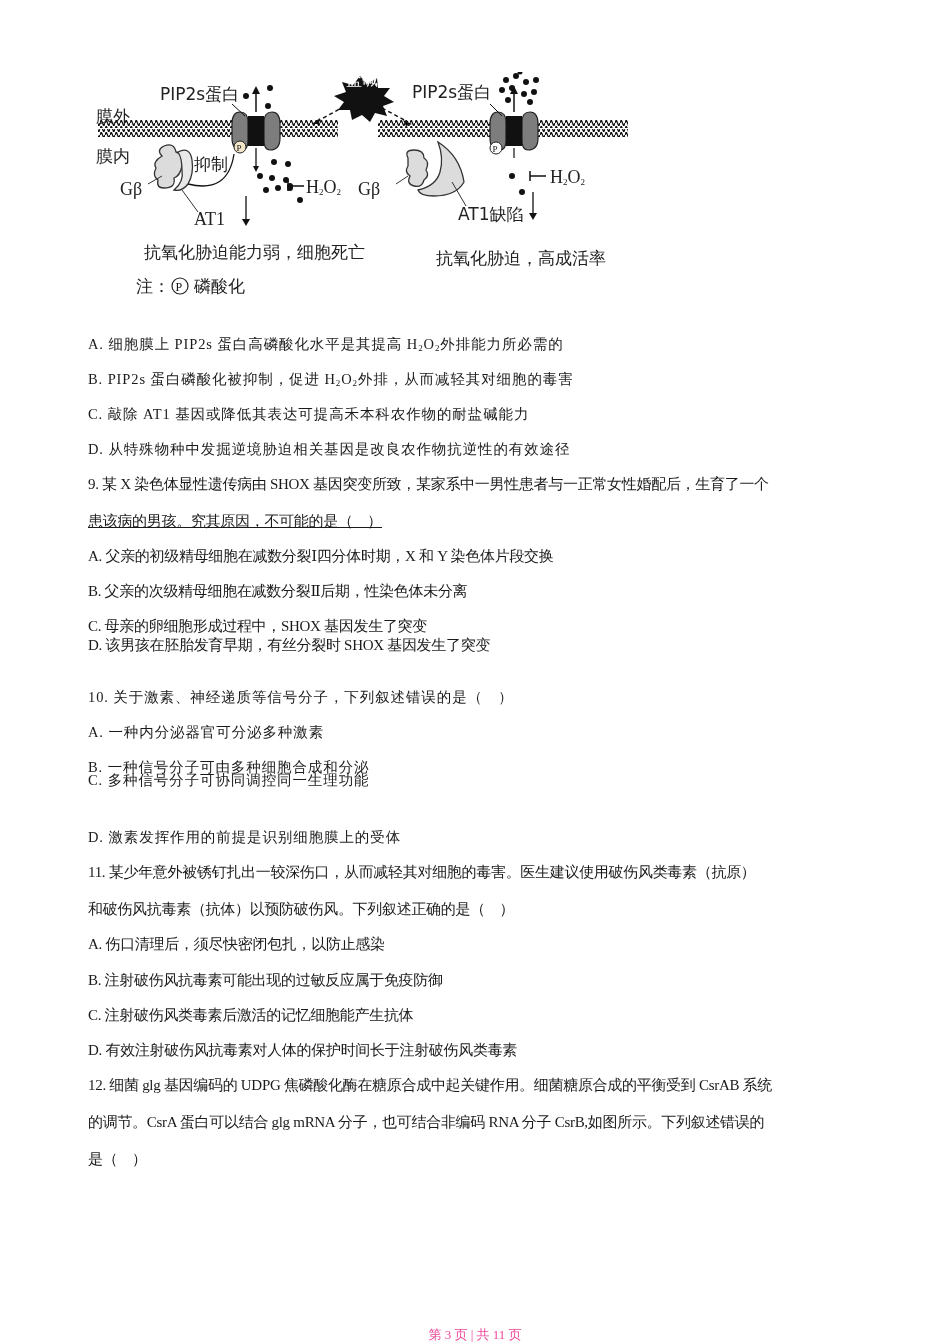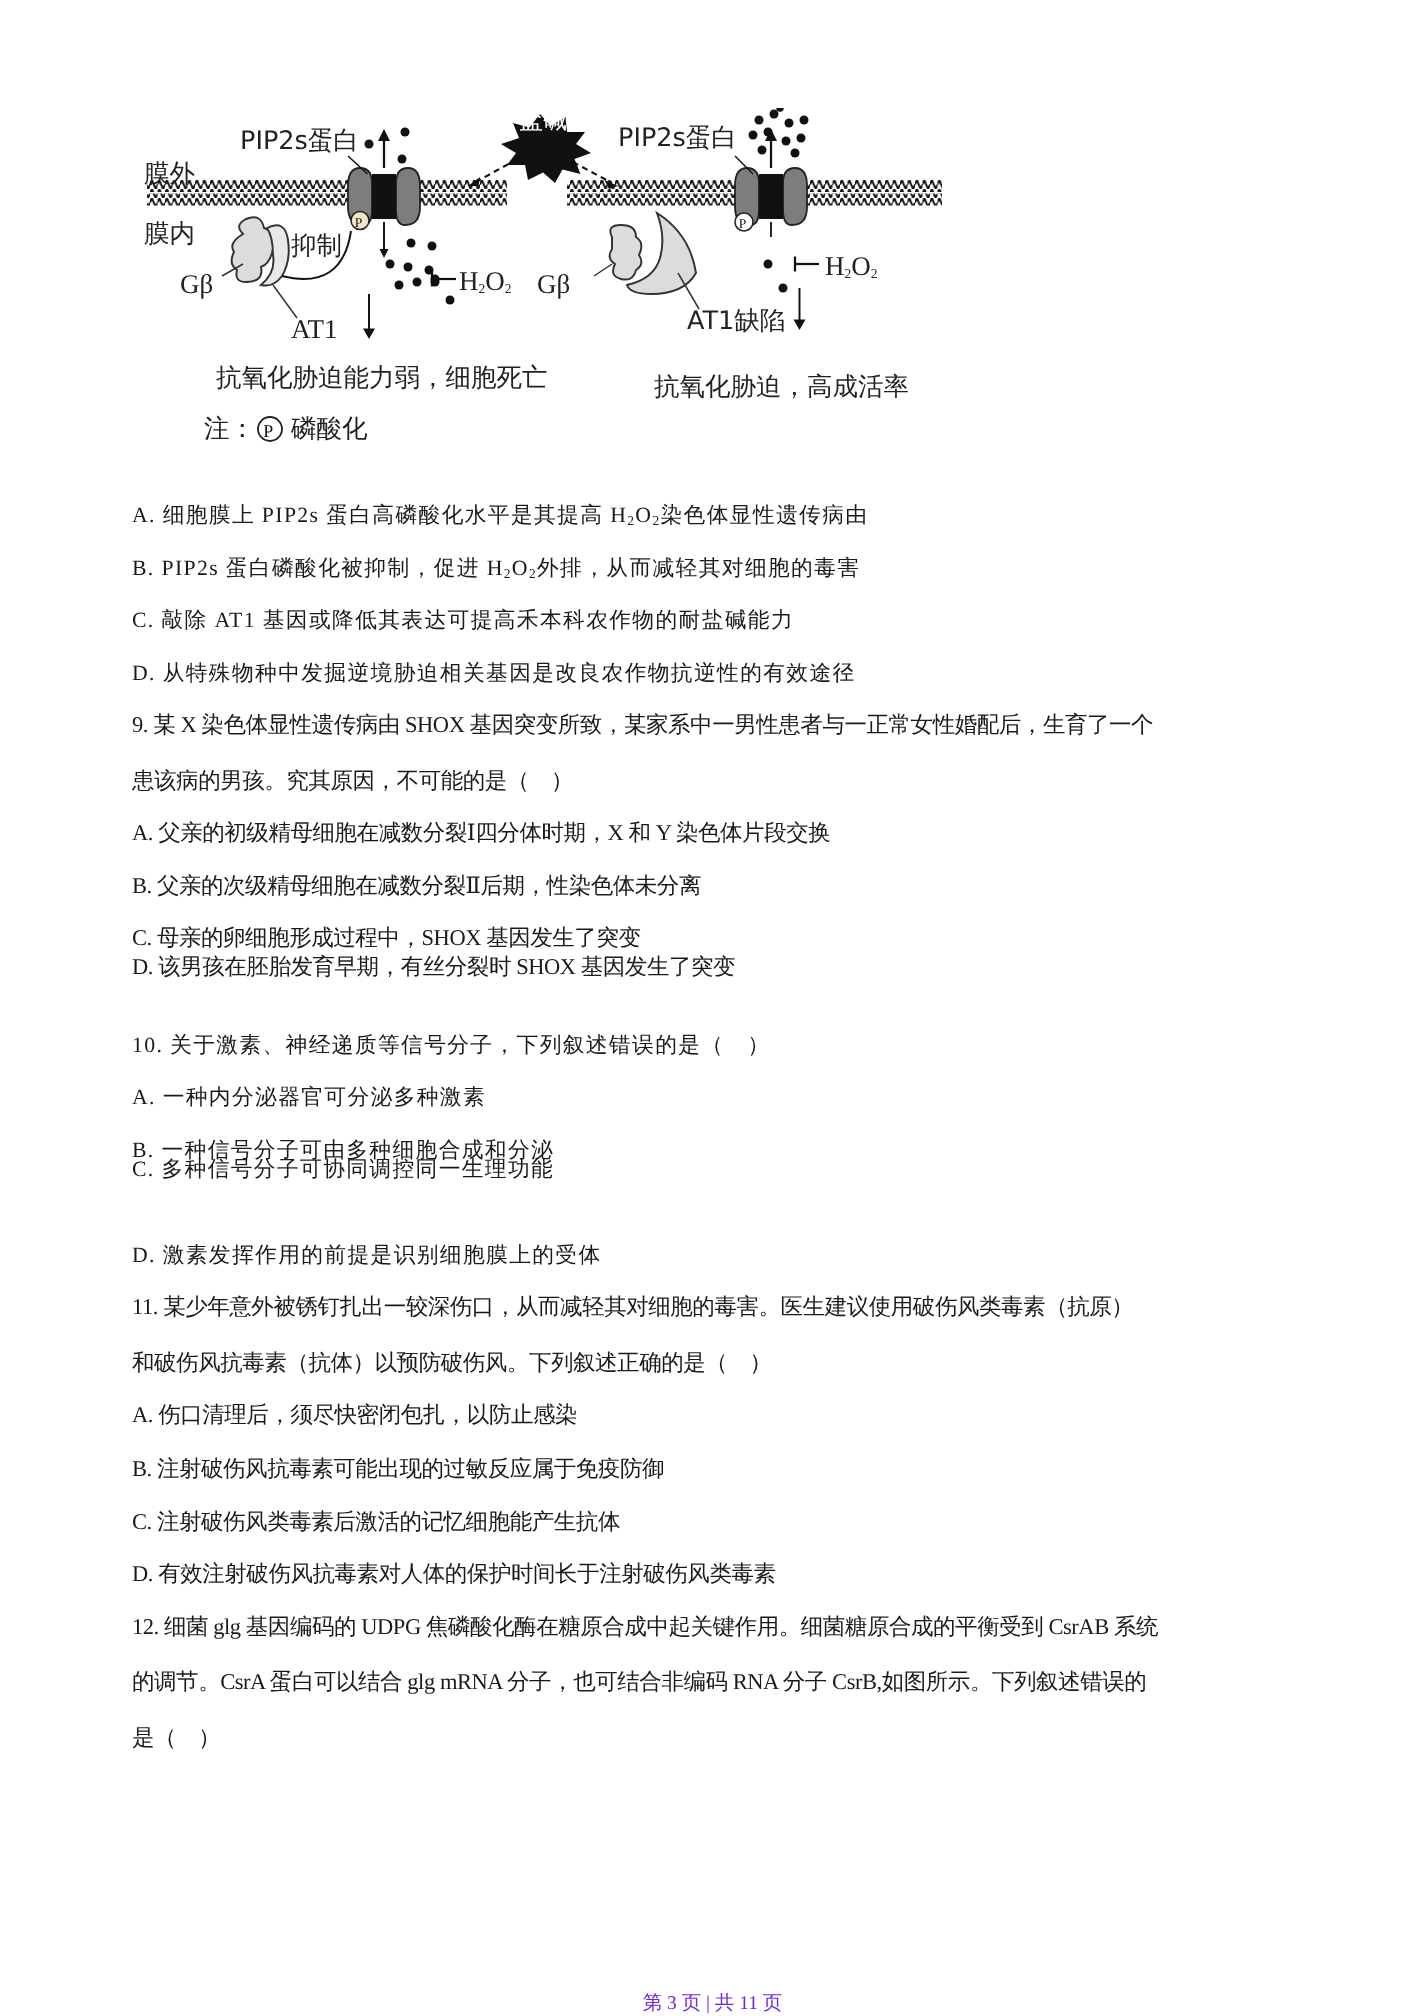--- a/index.html
+++ b/index.html
@@ -25,21 +25,21 @@
   .line {
     position: absolute; left: 0; white-space: nowrap;
     font-size: 14.5px; line-height: 1; letter-spacing: 0.2px;
     font-family: "Liberation Serif", "DejaVu Serif", serif;
   }
   .line.wide { letter-spacing: 0.9px; }
   .line.narrow { letter-spacing: -0.3px; font-size: 15px; }
   sub { font-size: 9px; vertical-align: -2px; line-height: 0; }
   .footer {
     position: absolute; top: 1326px; left: 0; width: 950px; text-align: center;
-    font-size: 13px; font-family: "Liberation Serif", serif; color: #6d28d9;
+    font-size: 13px; font-family: "Liberation Serif", serif; color: #ec4899;
   }
 </style>
 </head>
 <body>
 
 <div class="figure">
   <svg width="550" height="230" viewBox="0 0 550 230">
     <defs>
       <pattern id="zig" width="5" height="6" patternUnits="userSpaceOnUse">
         <path d="M0 3 L1.25 0 L2.5 3 L3.75 6 L5 3" fill="none" stroke="#111" stroke-width="1.3"></path>
@@ -167,40 +167,40 @@
   <span class="fig-label" style="left:54px;top:172px;">抗氧化胁迫能力弱，细胞死亡</span>
   <span class="fig-label" style="left:346px;top:178px;">抗氧化胁迫，高成活率</span>
   <span class="fig-label" style="left:46px;top:206px;">注：</span>
   <span class="fig-label" style="left:104px;top:206px;">磷酸化</span>
 </div>
 
 <div class="lines">
 
   <div class="line wide" style="top:337px;">
     <span>A.</span>
-    <span>细胞膜上 PIP2s 蛋白高磷酸化水平是其提高 </span><span>H<sub>2</sub>O<sub>2</sub></span><span>染色体显性遗传病由</span>
+    <span>细胞膜上 PIP2s 蛋白高磷酸化水平是其提高 </span><span>H<sub>2</sub>O<sub>2</sub></span><span>外排能力所必需的</span>
   </div>
   <div class="line wide" style="top:372px;">
     <span>B.</span>
     <span>PIP2s 蛋白磷酸化被抑制，促进 </span><span>H<sub>2</sub>O<sub>2</sub></span><span>外排，从而减轻其对细胞的毒害</span>
   </div>
   <div class="line wide" style="top:407px;">
     <span>C.</span>
     <span>敲除 AT1 基因或降低其表达可提高禾本科农作物的耐盐碱能力</span>
   </div>
   <div class="line wide" style="top:442px;">
     <span>D.</span>
     <span>从特殊物种中发掘逆境胁迫相关基因是改良农作物抗逆性的有效途径</span>
   </div>
 
   <div class="line narrow" style="top:477px;">
     <span>9.</span>
     <span>某 X 染色体显性遗传病由 SHOX 基因突变所致，某家系中一男性患者与一正常女性婚配后，生育了一个</span>
   </div>
-  <div class="line narrow" style="top:514px;">患该病的男孩。究其原因，不可能的是（　）</div>
+  <div class="line narrow" style="top:514px;text-decoration:underline;">患该病的男孩。究其原因，不可能的是（　）</div>
   <div class="line narrow" style="top:549px;">
     <span>A.</span>
     <span>父亲的初级精母细胞在减数分裂Ⅰ四分体时期，X 和 Y 染色体片段交换</span>
   </div>
   <div class="line narrow" style="top:584px;">
     <span>B.</span>
     <span>父亲的次级精母细胞在减数分裂Ⅱ后期，性染色体未分离</span>
   </div>
   <div class="line narrow" style="top:619px;">
     <span>C.</span>

